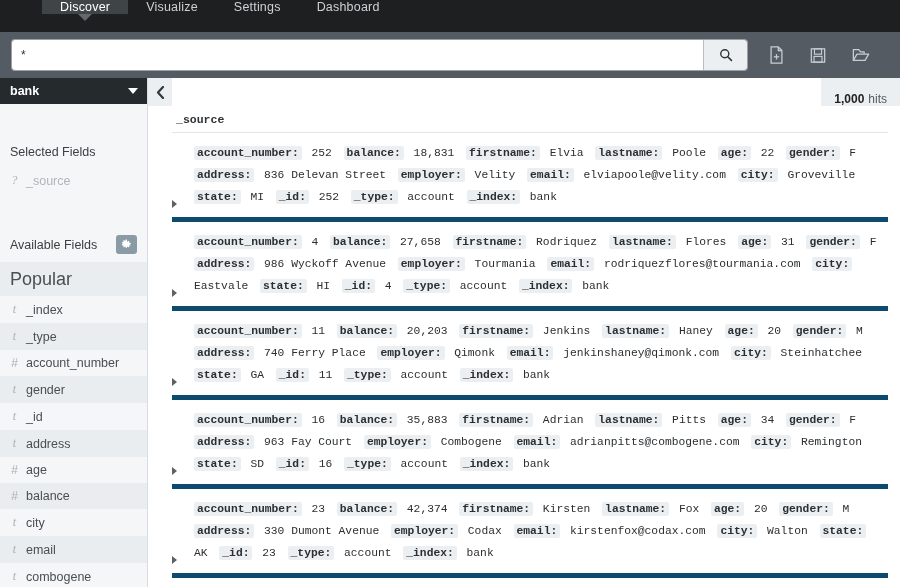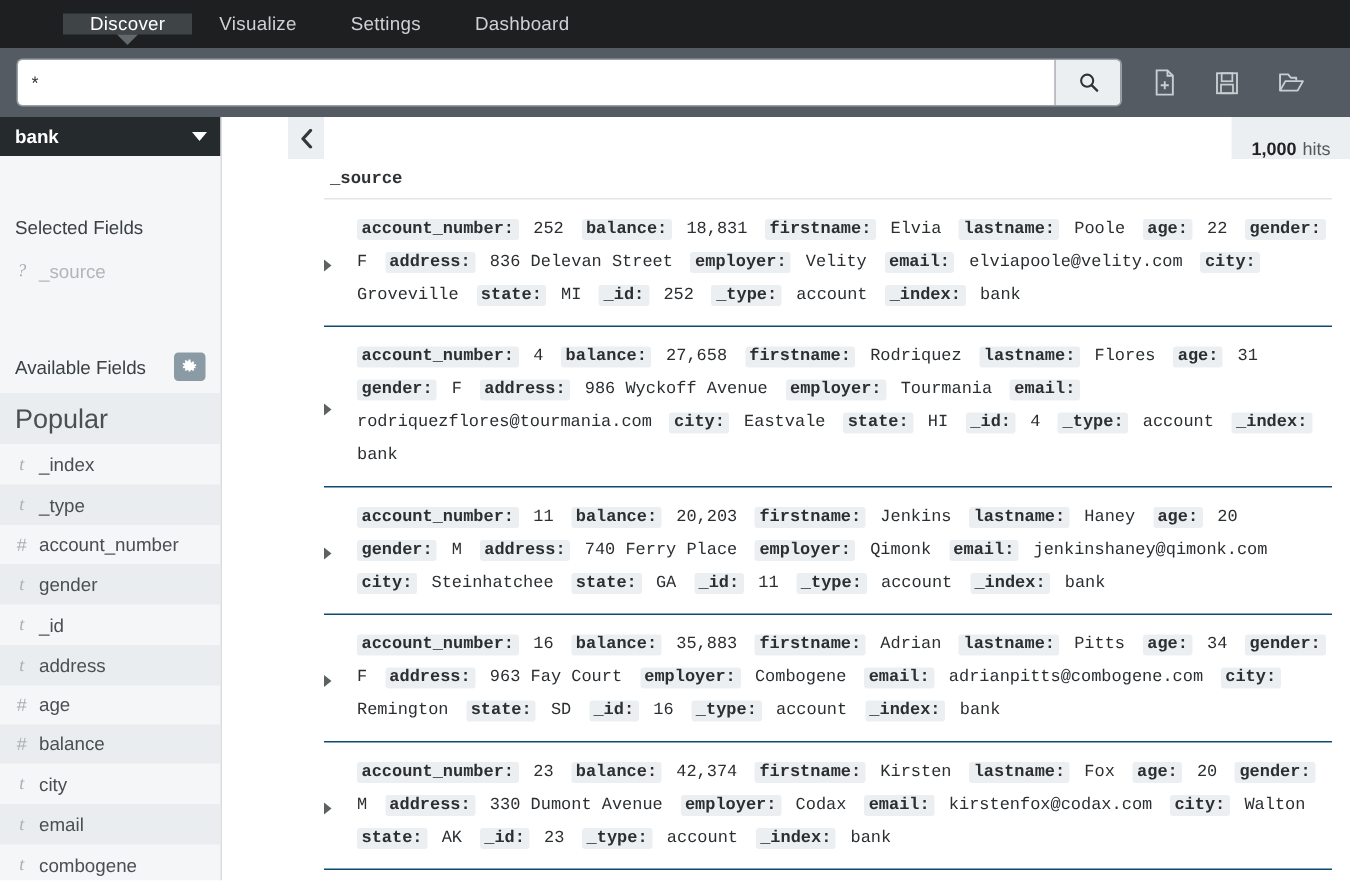--- a/index.html
+++ b/index.html
@@ -8,21 +8,21 @@
     font-family: "Liberation Sans", sans-serif;
     background: #fff;
     overflow: hidden;
   }
 
   
   .topnav {
     height: 32px;
     background: #1d1f20;
     display: flex;
-    align-items: center;
+    align-items: flex-start;
     position: relative;
   }
   .logo {
     display: flex;
     align-items: stretch;
     width: 42px;
     padding: 0 0 0 3px;
   }
   .logo .bar { width: 7px; }
 
@@ -91,21 +91,20 @@
     margin-left: 22px;
     gap: 26px;
     padding-right: 18px;
   }
   .qb-icon { cursor: pointer; display: flex; align-items: center; }
 
   
   .body {
     display: flex;
     height: calc(587px - 32px - 46px);
-    gap: 44px;
   }
 
   
   .sidebar {
     width: 148px;
     background: #f4f6f7;
     border-right: 1px solid #d9dde0;
     overflow: hidden;
     flex-shrink: 0;
   }
@@ -213,23 +212,23 @@
   .col-header {
     padding: 7px 0 6px 4px;
     border-bottom: 1px solid #e3e6e8;
     font-family: "Liberation Mono", monospace;
     font-weight: bold;
     font-size: 11.5px;
     color: #2f3336;
   }
   .doc-row {
     display: flex;
-    align-items: center;
+    align-items: flex-end;
     padding: 9px 0 9px 0;
-    border-bottom: 1px solid #0c4a6e;
+    border-bottom: 5px solid #0c4a6e;
   }
   .expand-cell {
     width: 22px;
     flex-shrink: 0;
     padding-top: 3px;
     cursor: pointer;
   }
   .tri {
     width: 0; height: 0;
     border-top: 4px solid transparent;

